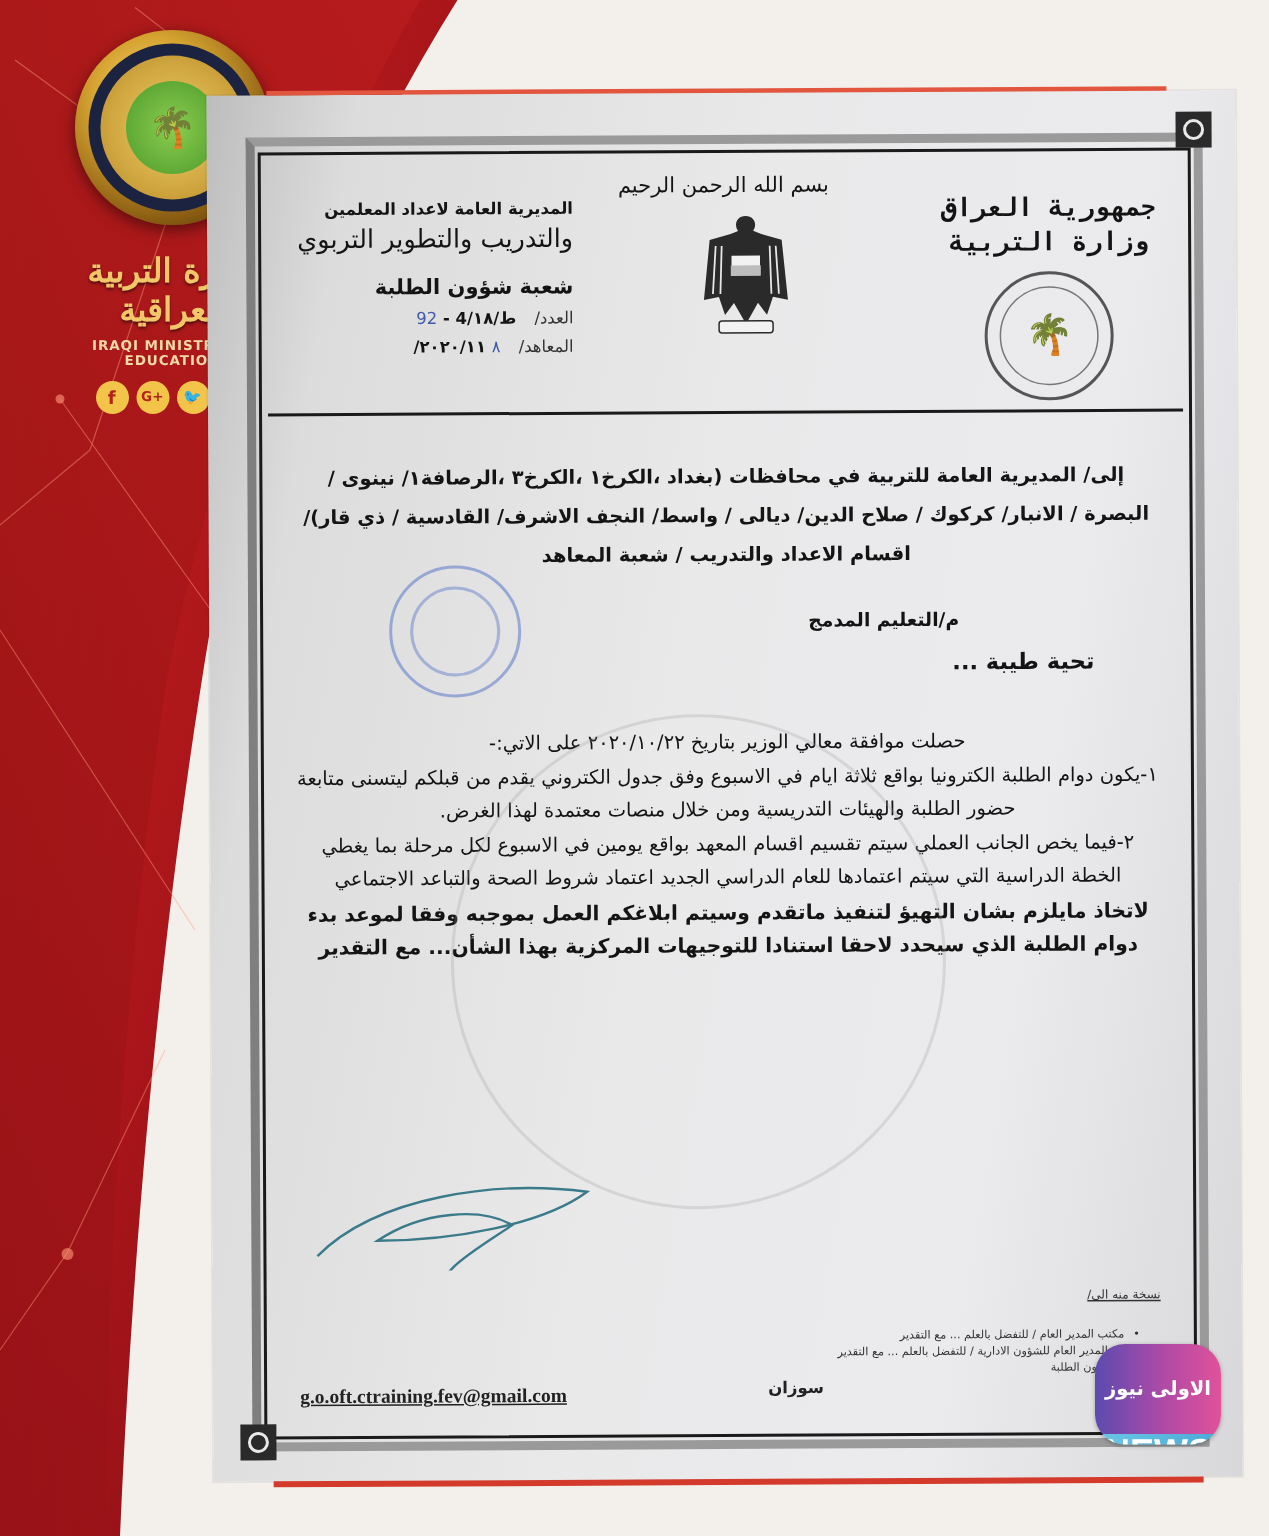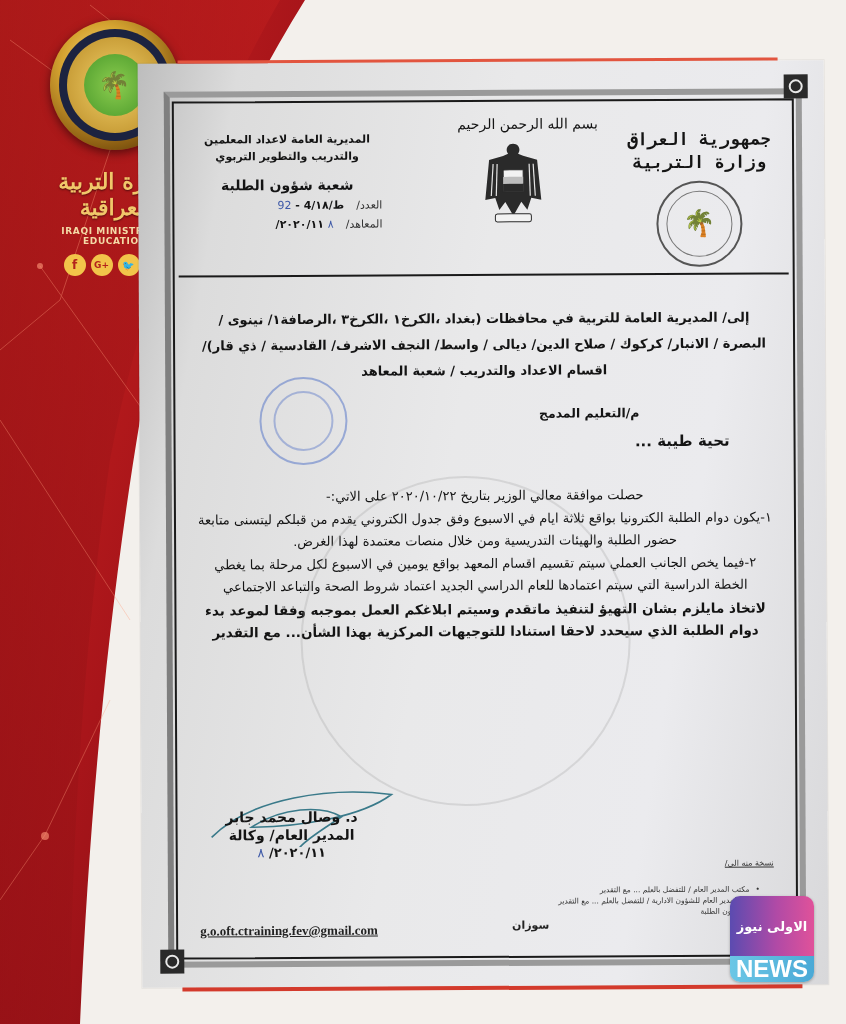--- a/index.html
+++ b/index.html
@@ -94,29 +94,29 @@
     .hdr-right .l2 { font-size: 17px; font-weight: bold; margin-top: 2px; }
     .ministry-stamp {
       width: 86px; height: 86px; margin: 8px auto 0; border-radius: 50%;
       border: 2px solid #555; display: flex; align-items: center; justify-content: center;
     }
     .ministry-stamp .in {
       width: 66px; height: 66px; border-radius: 50%; border: 1px solid #777;
       display: flex; align-items: center; justify-content: center; font-size: 26px; color: #444;
     }
 
-    .hdr-center { position: absolute; left: 250px; top: 10px; width: 170px; text-align: right; }
+    .hdr-center { position: absolute; left: 234px; top: 10px; width: 170px; text-align: left; }
     .basmala { font-size: 14px; direction: rtl; }
     .eagle {
       width: 64px; height: 84px; margin: 8px auto 0; position: relative;
     }
 
-    .hdr-left { position: absolute; left: 14px; top: 26px; width: 190px; direction: rtl; text-align: center; }
+    .hdr-left { position: absolute; left: 14px; top: 26px; width: 190px; direction: rtl; text-align: right; }
     .hdr-left .d1 { font-size: 11px; font-weight: bold; }
-    .hdr-left .d2 { font-size: 11px; font-weight: bold; margin-top: 4px; }
+    .hdr-left .d2 { font-size: 17px; font-weight: normal; margin-top: 4px; }
     .hdr-left .d3 { font-size: 14px; font-weight: bold; margin-top: 14px; }
     .hdr-left .meta { display: flex; justify-content: flex-start; gap: 12px; margin-top: 6px; font-size: 11px; }
     .hdr-left .meta .lbl { color: #333; }
     .hdr-left .meta .val { font-weight: bold; }
     .ink { color: #3f5aa8; font-weight: normal; }
 
     .body { direction: rtl; text-align: center; }
     .addressee {
       margin-top: 30px; padding: 0 20px; font-size: 13px; font-weight: bold; line-height: 26px;
     }
@@ -159,21 +159,21 @@
     .footer-email {
       position: absolute; left: 18px; bottom: 14px; font-family: "Liberation Serif", serif;
       font-size: 13px; font-weight: bold; text-decoration: underline; color: #222;
     }
     .footer-typist {
       position: absolute; left: 330px; bottom: 20px; font-size: 11px; direction: rtl; color: #222; font-weight: bold;
     }
 
     
     .news {
-      position: absolute; left: 730px; top: 896px; width: 84px; height: 86px; border-radius: 10px; overflow: hidden;
+      position: absolute; left: 730px; top: 896px; width: 84px; height: 67px; border-radius: 20px; overflow: hidden;
       box-shadow: 0 1px 3px rgba(0,0,0,0.3);
     }
     .news .top {
       height: 60px; background: linear-gradient(90deg, #5b4bb0 0%, #b04aa6 55%, #e0529a 100%);
       color: #fff; font-weight: bold; font-size: 24px; display: flex; align-items: center; justify-content: center;
       direction: rtl; font-family: "DejaVu Sans", sans-serif;
     }
     .news .bot {
       height: 26px; background: linear-gradient(90deg, #6cc7e6, #4aa9d6);
       color: #fff; font-weight: bold; font-size: 24px; display: flex; align-items: center; justify-content: center;
@@ -298,25 +298,20 @@
       <div class="para first">حصلت موافقة معالي الوزير بتاريخ ٢٠٢٠/١٠/٢٢ على الاتي:-</div>
       <div class="para">١-يكون دوام الطلبة الكترونيا بواقع ثلاثة ايام في الاسبوع وفق جدول الكتروني يقدم من قبلكم ليتسنى متابعة حضور الطلبة والهيئات التدريسية ومن خلال منصات معتمدة لهذا الغرض.</div>
       <div class="para">٢-فيما يخص الجانب العملي سيتم تقسيم اقسام المعهد بواقع يومين في الاسبوع لكل مرحلة بما يغطي الخطة الدراسية التي سيتم اعتمادها للعام الدراسي الجديد اعتماد شروط الصحة والتباعد الاجتماعي</div>
       <div class="para bold">لاتخاذ مايلزم بشان التهيؤ لتنفيذ ماتقدم وسيتم ابلاغكم العمل بموجبه وفقا لموعد بدء دوام الطلبة الذي سيحدد لاحقا استنادا للتوجيهات المركزية بهذا الشأن... مع التقدير</div>
     </div>
 
     <svg class="sig-scribble" width="220" height="60" viewBox="0 0 220 60">
       <path d="M20 50 C60 10 140 0 200 8 C170 30 110 40 60 40 C90 20 130 18 150 30 C120 50 100 60 100 80" stroke="#3a7a8a" stroke-width="1.6" fill="none"></path>
     </svg>
 
-    <div class="signature">
-      <div class="n">د. وصال محمد جابر</div>
-      <div class="t">المدير العام/ وكالة</div>
-      <div class="d"><span>٢٠٢٠/١١/</span> <span class="ink">٨</span></div>
-    </div>
 
     <div class="cc">
       <div class="hd">نسخة منه الى/</div>
       <ul>
         <li class="dot">مكتب المدير العام / للتفضل بالعلم ... مع التقدير</li>
         <li>معاون المدير العام للشؤون الادارية / للتفضل بالعلم ... مع التقدير</li>
         <li>شعبة شؤون الطلبة</li>
       </ul>
     </div>
 

